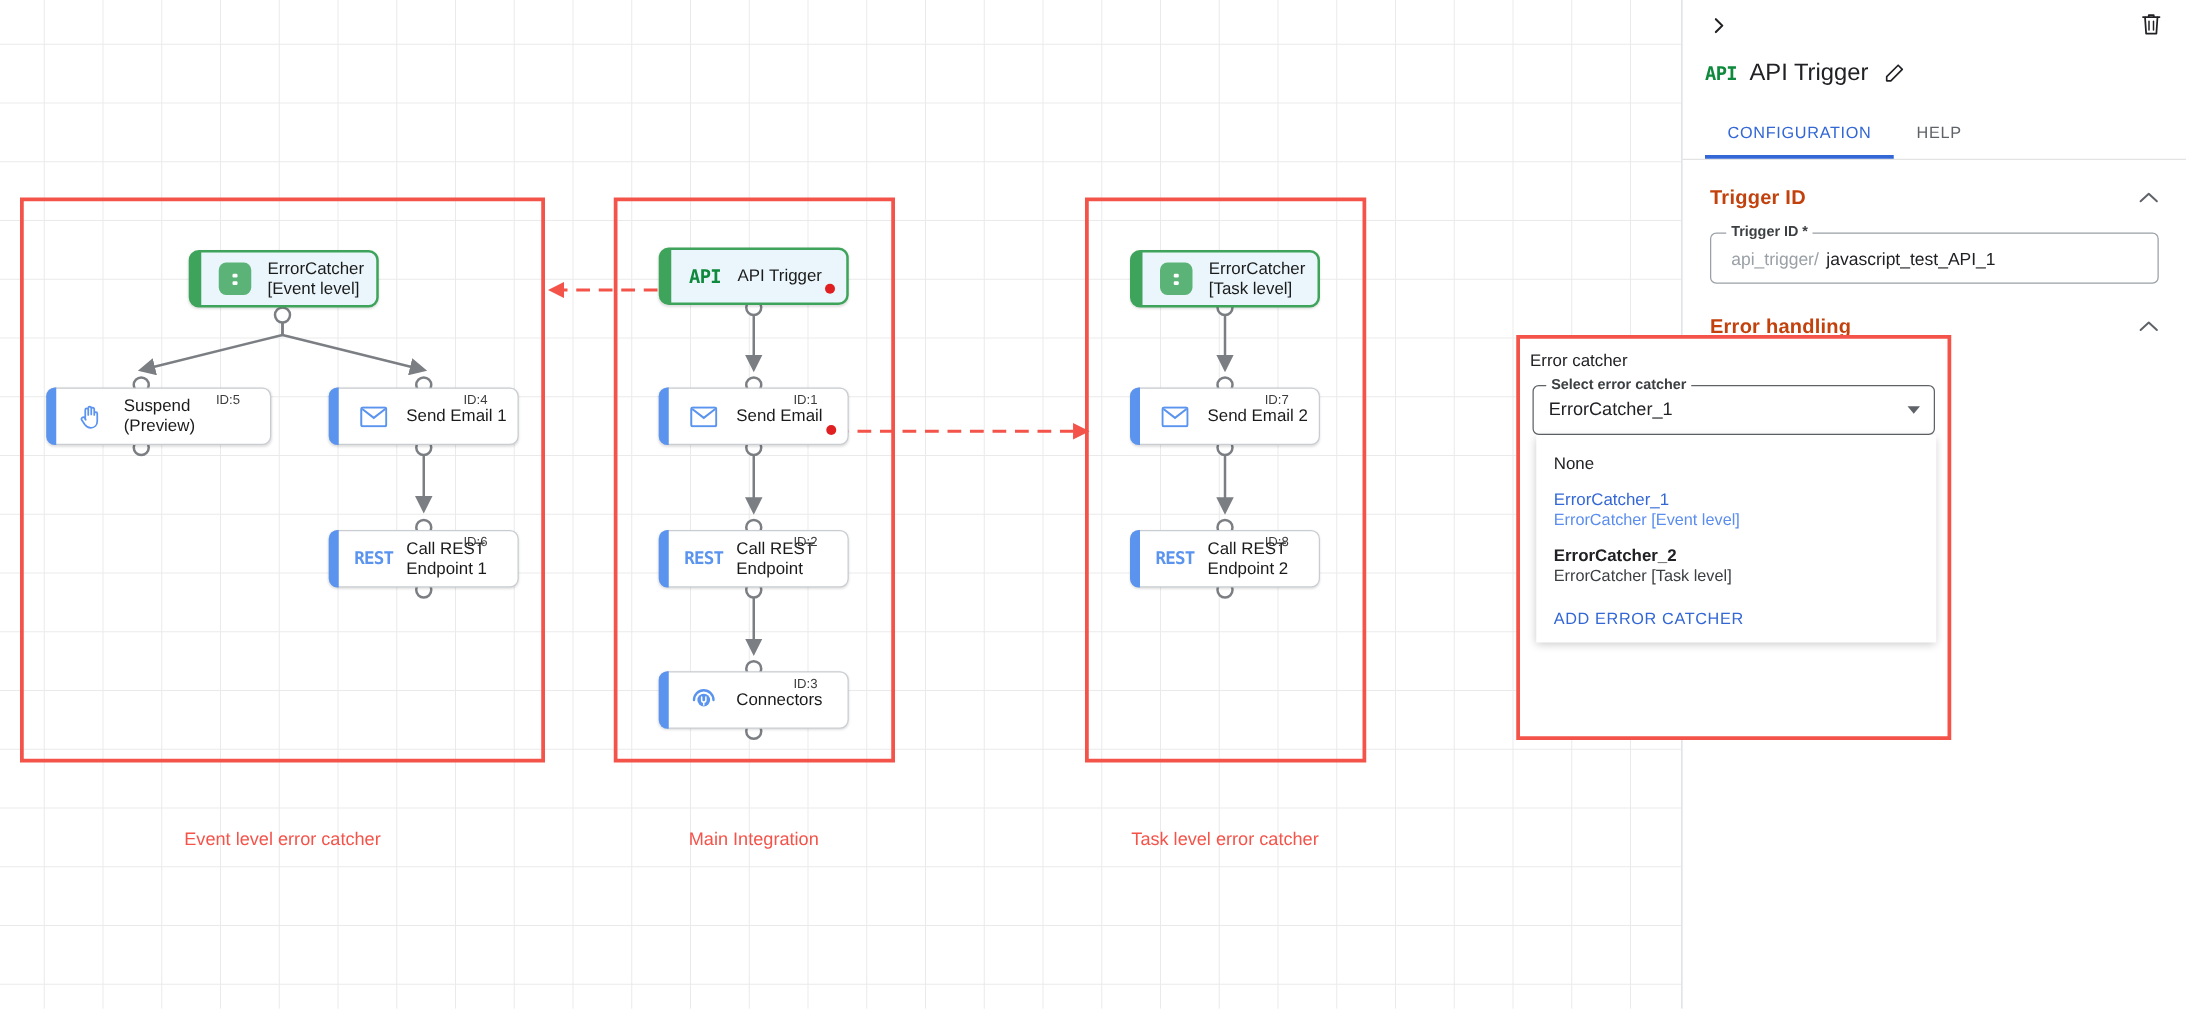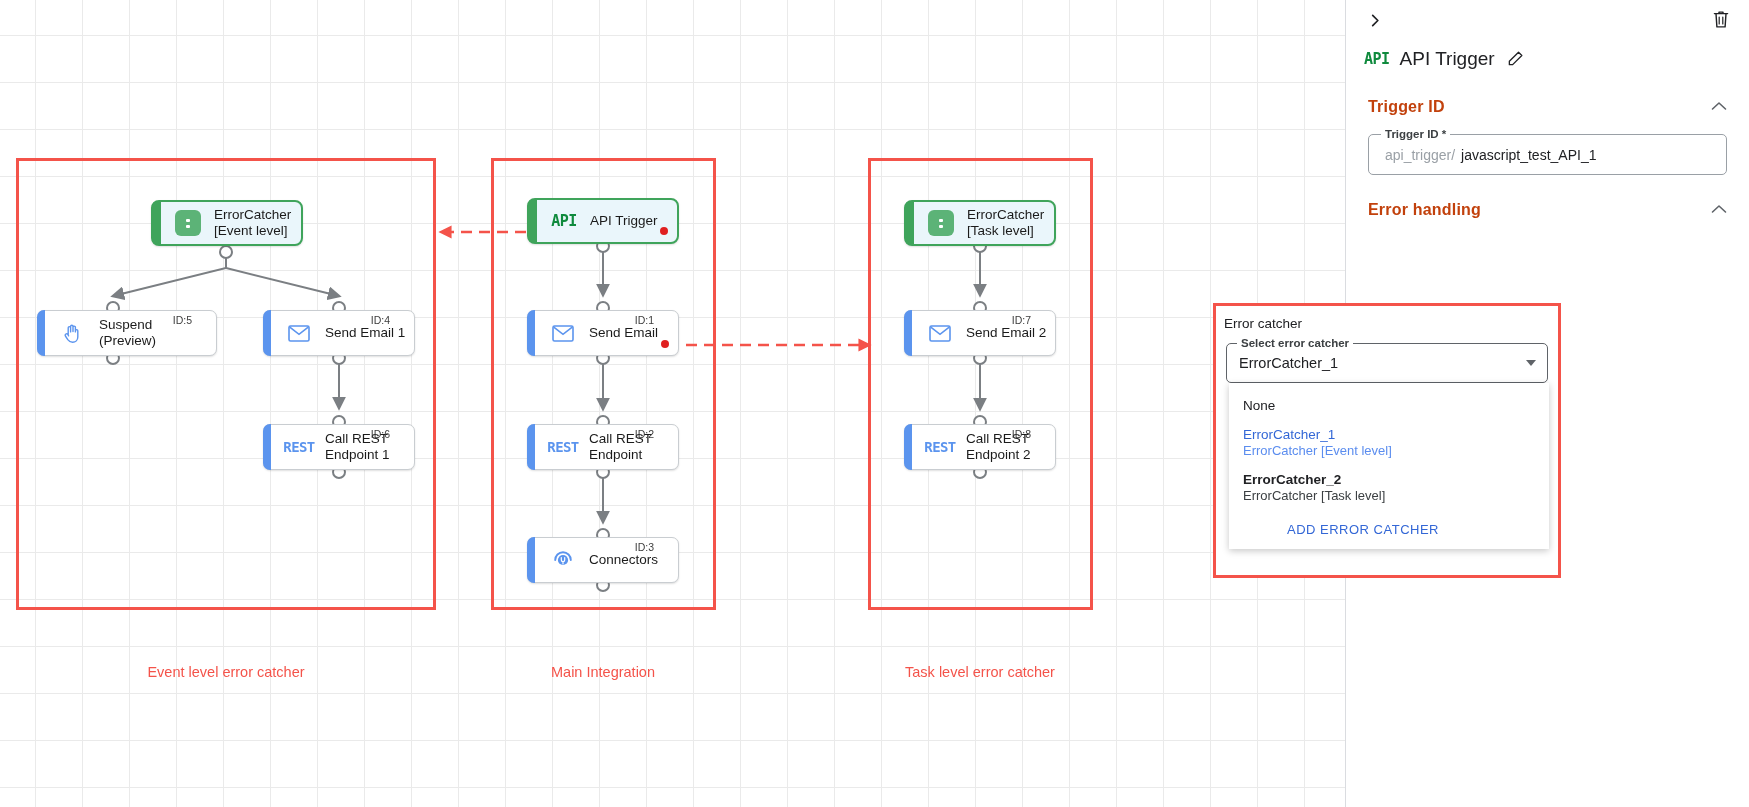--- a/index.html
+++ b/index.html
@@ -183,22 +183,22 @@
     position:absolute; top:-7px; left: 12px;
     background:#fff; padding: 0 4px;
     font-size: 11.5px; color:#3c4043; font-weight:600;
   }
   .prefix { color:#9aa0a6; font-size:14px; margin-right:6px; }
   .fieldval { color:#202124; font-size:14px; }
 
   
   .ec-box {
     position:absolute;
-    left: 1213px; top: 303px;
-    width: 348px; height: 275px;
+    left: 1213px; top: 268px;
+    width: 348px; height: 324px;
     border: 3px solid #f4534a;
     background: #fff;
     z-index: 5;
   }
   .ec-label { font-size: 13.5px; color:#202124; padding: 10px 0 0 8px; }
   .ec-select-wrap { padding: 12px 10px 0 10px; position:relative; }
   .ec-select {
     position:relative; border:1px solid #5f6368; border-radius:5px;
     height: 40px; display:flex; align-items:center; padding: 0 12px;
   }
@@ -218,21 +218,21 @@
     z-index: 8;
   }
   .ec-opt { padding: 7px 14px; cursor:pointer; }
   .ec-opt .l1 { font-size: 13.5px; color:#202124; }
   .ec-opt .l2 { font-size: 13px; color:#3c4043; margin-top:1px;}
   .ec-opt.sel .l1 { color:#3367d6; font-weight:400; }
   .ec-opt.sel .l2 { color:#5b8def; }
   .ec-opt.bold .l1 { font-weight:700; }
   .ec-add {
     color:#3367d6; font-size:13px; letter-spacing:.5px; font-weight:500;
-    padding: 12px 14px 2px 14px; cursor:pointer;margin-left:44px;
+    padding: 12px 14px 2px 14px; cursor:pointer;
   }
 </style>
 </head>
 <body>
 
 <div id="app">
 
   <div id="canvas">
 
     <div class="group-frame" style="left:16px; top:158px; width:420px; height:452px;"></div>
@@ -433,20 +433,24 @@
     <div class="pnl-title-row">
       <span class="pnl-title-icon">API</span>
       <span class="pnl-title">API Trigger</span>
       <span class="pencil-btn">
         <svg width="17" height="17" viewBox="0 0 18 18">
             <path d="M12.2 2.3 15.7 5.8 6 15.5 2.5 15.5 2.5 12z" fill="none" stroke="#202124" stroke-width="1.4" stroke-linejoin="round"></path>
           </svg>
       </span>
     </div>
 
+    <div class="tabs">
+      <div class="tab active">CONFIGURATION</div>
+      <div class="tab">HELP</div>
+    </div>
 
     <div class="section-head">
       <span class="section-title">Trigger ID</span>
       <span class="caret">
         <svg width="16" height="10" viewBox="0 0 16 10">
             <path d="M1.5 8 8 2l6.5 6" fill="none" stroke="#5f6368" stroke-width="1.6" stroke-linecap="round" stroke-linejoin="round"></path>
           </svg>
       </span>
     </div>
 

